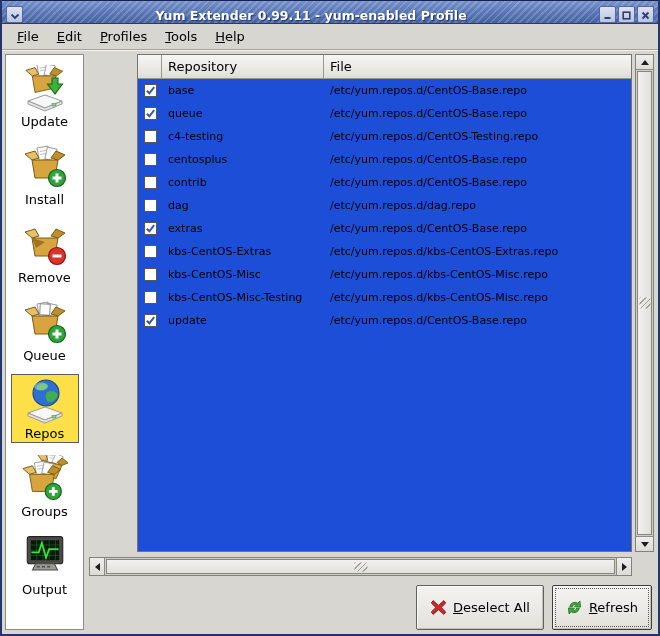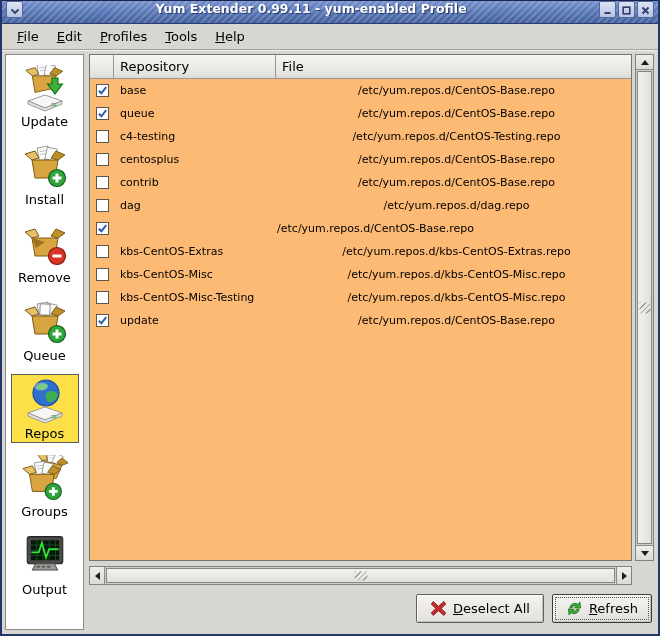--- a/index.html
+++ b/index.html
@@ -10,21 +10,21 @@
     width:660px; height:636px; margin:0 auto;
     background:#d8d6d1;
     border:2px solid #24356b; border-top:none;
     display:flex; flex-direction:column;
     overflow:hidden;
   }
 
   
   .titlebar{
     height:24px; flex:0 0 24px;
-    display:flex; align-items:flex-start;
+    display:flex; align-items:flex-end;
     border-top:1px solid #16234f; border-bottom:1px solid #2a3a6e;
     background:
       repeating-linear-gradient(135deg, rgba(255,255,255,.17) 0 2px, rgba(255,255,255,0) 2px 5px),
       linear-gradient(180deg,#7690cb 0%, #5b79b8 45%, #44619f 100%);
   }
   .tb-btn{
     width:17px;height:17px; flex:0 0 17px;
     background:linear-gradient(180deg,#dde3f2,#b9c4e2);
     border:1px solid #54679e; border-radius:2px;
     display:flex;align-items:center;justify-content:center;
@@ -69,41 +69,41 @@
   .main{ flex:1; min-width:0; display:flex; flex-direction:column; }
   .main-header{ height:58px; flex:0 0 58px; display:flex; justify-content:space-between; align-items:center; padding:0 3px 0 2px; }
   .heading{ font-size:21px; font-weight:normal; color:#000; letter-spacing:.2px; }
   .header-icon{ width:46px; height:48px; }
   .header-icon svg{ width:100%; height:100%; display:block; }
 
   
   .table-zone{ flex:1; min-height:0; display:flex; }
   .table-frame{
     flex:1; min-width:0; display:flex; flex-direction:column;
-    border:1px solid #76746e; background:#fdba74; overflow:hidden;
+    border:1px solid #76746e; background:#1d4ed8; overflow:hidden;margin-left:48px;
   }
   .thead{ display:flex; height:24px; flex:0 0 24px; }
   .th{
     background:linear-gradient(180deg,#f7f6f4 0%, #e6e4e0 80%, #dddbd6 100%);
     border-right:1px solid #9a978f; border-bottom:1px solid #9a978f;
     font-size:13px; color:#000; display:flex; align-items:center; padding-left:6px;
   }
   .col-check{ width:24px; flex:0 0 24px; padding-left:0; }
   .col-repo{ width:162px; flex:0 0 162px; }
   .col-file{ flex:1; border-right:none; }
   .tbody{ flex:1; overflow:hidden; }
   .trow{ display:flex; height:23px; align-items:center; font-size:11px; color:#000; }
   .cell-check{ width:24px; flex:0 0 24px; display:flex; justify-content:center; }
   .checkbox{
     width:13px; height:13px; background:#fff; border:1px solid #58564f;
     display:flex; align-items:center; justify-content:center;
   }
   .checkbox svg{ width:11px; height:11px; display:block; }
   .cell-repo{ width:162px; flex:0 0 162px; padding-left:6px; white-space:nowrap; overflow:hidden; }
-  .cell-file{ flex:1; padding-left:6px; white-space:nowrap; overflow:hidden;text-align:center; }
+  .cell-file{ flex:1; padding-left:6px; white-space:nowrap; overflow:hidden; }
 
   
   .vscroll{
     width:19px; flex:0 0 19px; margin-left:3px;
     border:1px solid #83817b; background:#cfcdc8;
     display:flex; flex-direction:column;
   }
   .sb-btn{
     background:linear-gradient(180deg,#f0eeeb,#dddbd6);
     display:flex; align-items:center; justify-content:center;
@@ -141,21 +141,21 @@
   
   .arr{ width:0; height:0; }
   .arr.up{ border-left:4px solid transparent; border-right:4px solid transparent; border-bottom:5px solid #1d1d1d; }
   .arr.down{ border-left:4px solid transparent; border-right:4px solid transparent; border-top:5px solid #1d1d1d; }
   .arr.left{ border-top:4px solid transparent; border-bottom:4px solid transparent; border-right:5px solid #1d1d1d; }
   .arr.right{ border-top:4px solid transparent; border-bottom:4px solid transparent; border-left:5px solid #1d1d1d; }
 
   
   .button-row{ flex:0 0 45px; display:flex; justify-content:flex-end; align-items:flex-start; gap:8px; padding:9px 2px 0 0; }
   .btn{
-    height:29px; display:flex; align-items:center; gap:6px; padding:0 13px;
+    height:45px; display:flex; align-items:center; gap:6px; padding:0 13px;
     font-size:13px; color:#000; font-family:inherit;
     background:linear-gradient(180deg,#f4f3f0,#e3e1dc);
     border:1px solid #63615b; border-radius:2px;
     box-shadow:inset 1px 1px 0 #fbfaf8, inset -1px -1px 0 #c2c0ba;
     position:relative; cursor:default;
   }
   .btn.focused{ border-color:#3d3c38; }
   .btn.focused::after{
     content:""; position:absolute; inset:2px; border:1px dotted #5a5852; pointer-events:none;
   }
@@ -439,20 +439,21 @@
                 <div class="cell-file">/etc/yum.repos.d/dag.repo</div>
               </div>
               <div class="trow">
                 <span class="cell-check">
                   <span class="checkbox checked">
                     <svg viewBox="0 0 12 12">
                       <path d="M2 6.2 L4.8 9 L10 2.2" stroke="#2f5da9" stroke-width="2.2" fill="none"></path>
                     </svg>
                   </span>
                 </span>
+                <div class="cell-repo">extras</div>
                 <div class="cell-file">/etc/yum.repos.d/CentOS-Base.repo</div>
               </div>
               <div class="trow">
                 <span class="cell-check">
                   <span class="checkbox"></span>
                 </span>
                 <div class="cell-repo">kbs-CentOS-Extras</div>
                 <div class="cell-file">/etc/yum.repos.d/kbs-CentOS-Extras.repo</div>
               </div>
               <div class="trow">

